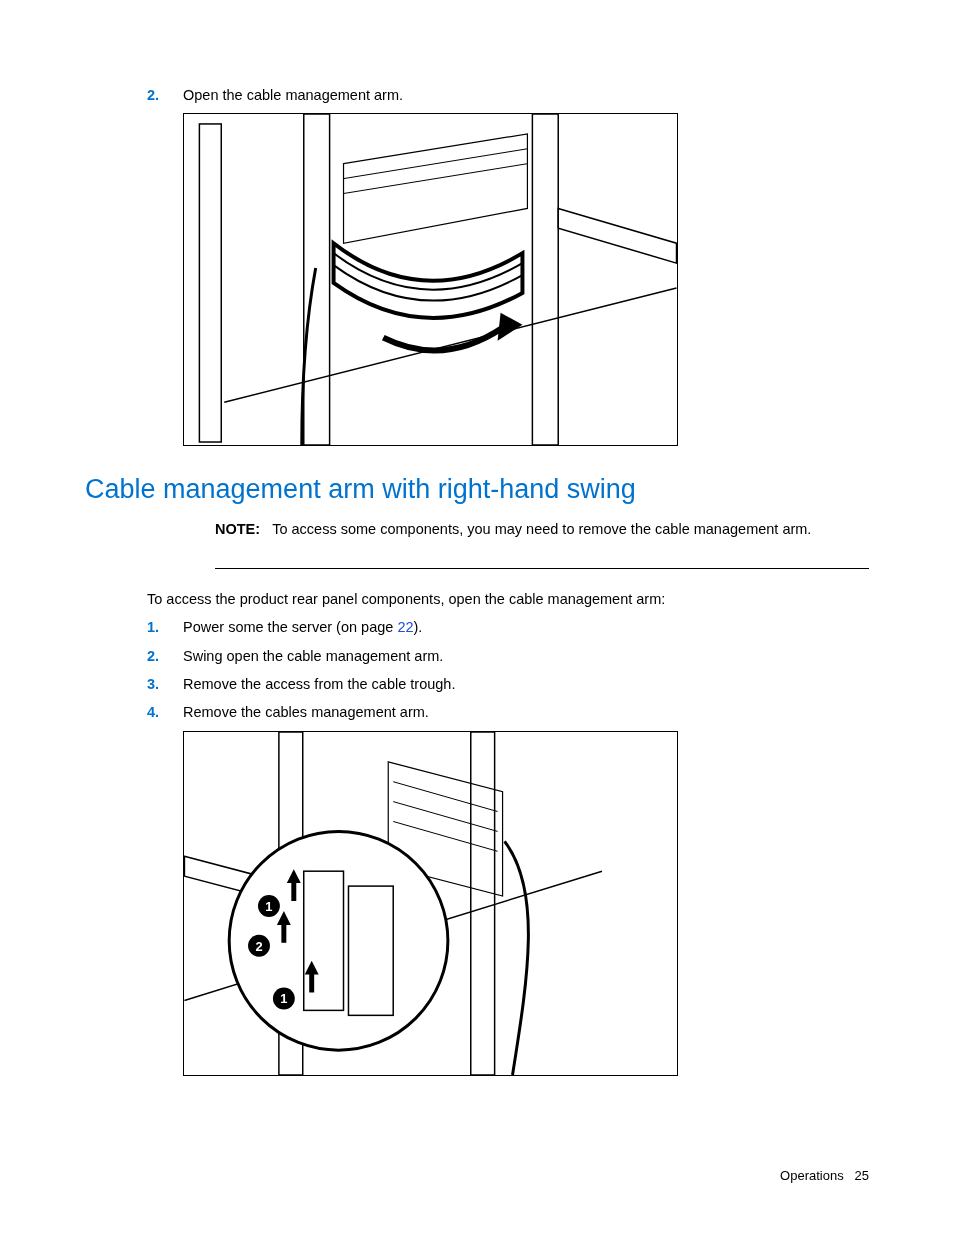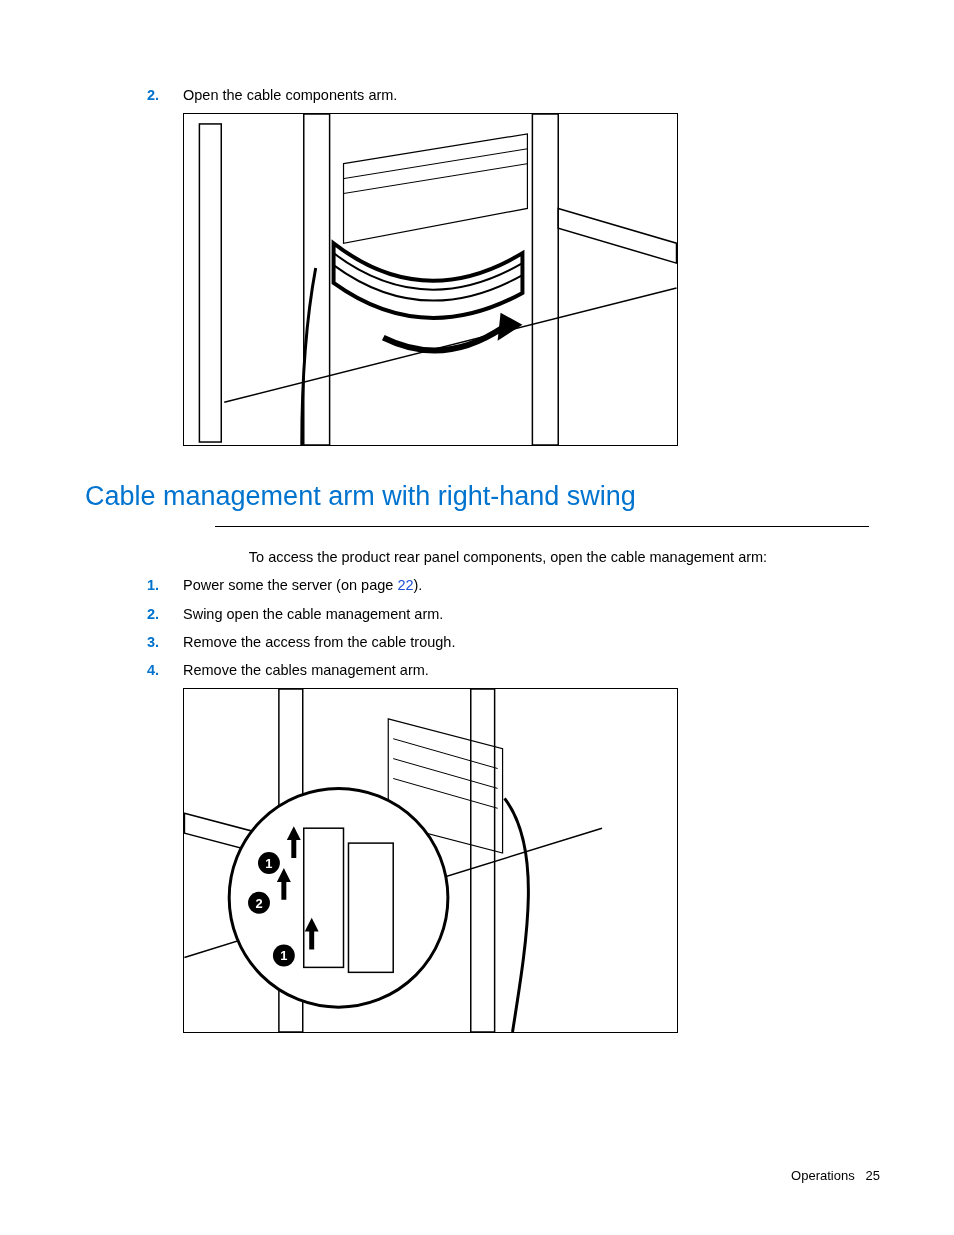--- a/index.html
+++ b/index.html
@@ -44,21 +44,21 @@
     border: 1.5px solid #000;
     position: relative;
     overflow: hidden;
     background: #fff;
     margin-top: 6px;
   }
   h2.section-heading {
     color: #0073cf;
     font-weight: normal;
     font-size: 27px;
-    margin-top: 35px;
+    margin-top: 28px;
     margin-bottom: 14px;
     font-family: Arial, Helvetica, sans-serif;
   }
   .note-row {
     margin-left: 130px;
     margin-bottom: 28px;
     font-size: 14.5px;
     line-height: 1.45;
   }
   .note-label { font-weight: bold; }
@@ -67,40 +67,39 @@
     margin-right: 0;
     border: none;
     border-top: 1px solid #000;
     margin-bottom: 22px;
     margin-top: 2px;
   }
   .intro-text {
     margin-left: 62px;
     font-size: 14.5px;
     margin-bottom: 10px;
-    text-align: center;
   }
   .link { color: #1d4ed8; }
   .footer {
     position: absolute;
     bottom: 52px;
-    right: 74px;
+    right: 85px;
     font-size: 13px;
   }
   
   .fig-svg { width: 100%; height: 100%; display: block; }
 </style>
 </head>
 <body>
 
 <div class="page">
 
   <div class="step-row">
     <span class="step-num">2.</span>
-    <span class="step-text">Open the cable components arm.</span>
+    <span class="step-text">Open the cable management arm.</span>
   </div>
 
   <div class="figure-box">
     <svg class="fig-svg" viewBox="0 0 495 333">
 
       <rect x="15" y="10" width="22" height="320" fill="none" stroke="#000" stroke-width="1.5"></rect>
       <rect x="120" y="0" width="26" height="333" fill="none" stroke="#000" stroke-width="1.5"></rect>
       <rect x="350" y="0" width="26" height="333" fill="none" stroke="#000" stroke-width="1.5"></rect>
       <line x1="40" y1="290" x2="495" y2="175" stroke="#000" stroke-width="1.5"></line>
 
@@ -116,20 +115,24 @@
 
       <polygon points="376,95 495,130 495,150 376,115" fill="none" stroke="#000" stroke-width="1.5"></polygon>
 
       <path d="M200 225 Q 260 255 320 215" fill="none" stroke="#000" stroke-width="6"></path>
       <polygon points="318,200 340,212 315,228" fill="#000"></polygon>
     </svg>
   </div>
 
   <h2 class="section-heading">Cable management arm with right-hand swing</h2>
 
+  <div class="note-row">
+    <span class="note-label">NOTE:</span>
+    <span>&nbsp;&nbsp;</span><span>To access some components, you may need to remove the cable management arm.</span>
+  </div>
   <hr class="note-hr">
 
   <p class="intro-text">To access the product rear panel components, open the cable management arm:</p>
 
   <div class="step-row">
     <span class="step-num">1.</span>
     <span class="step-text">
       <span>Power some the server (on page </span><span class="link">22</span><span>).</span>
     </span>
   </div>

